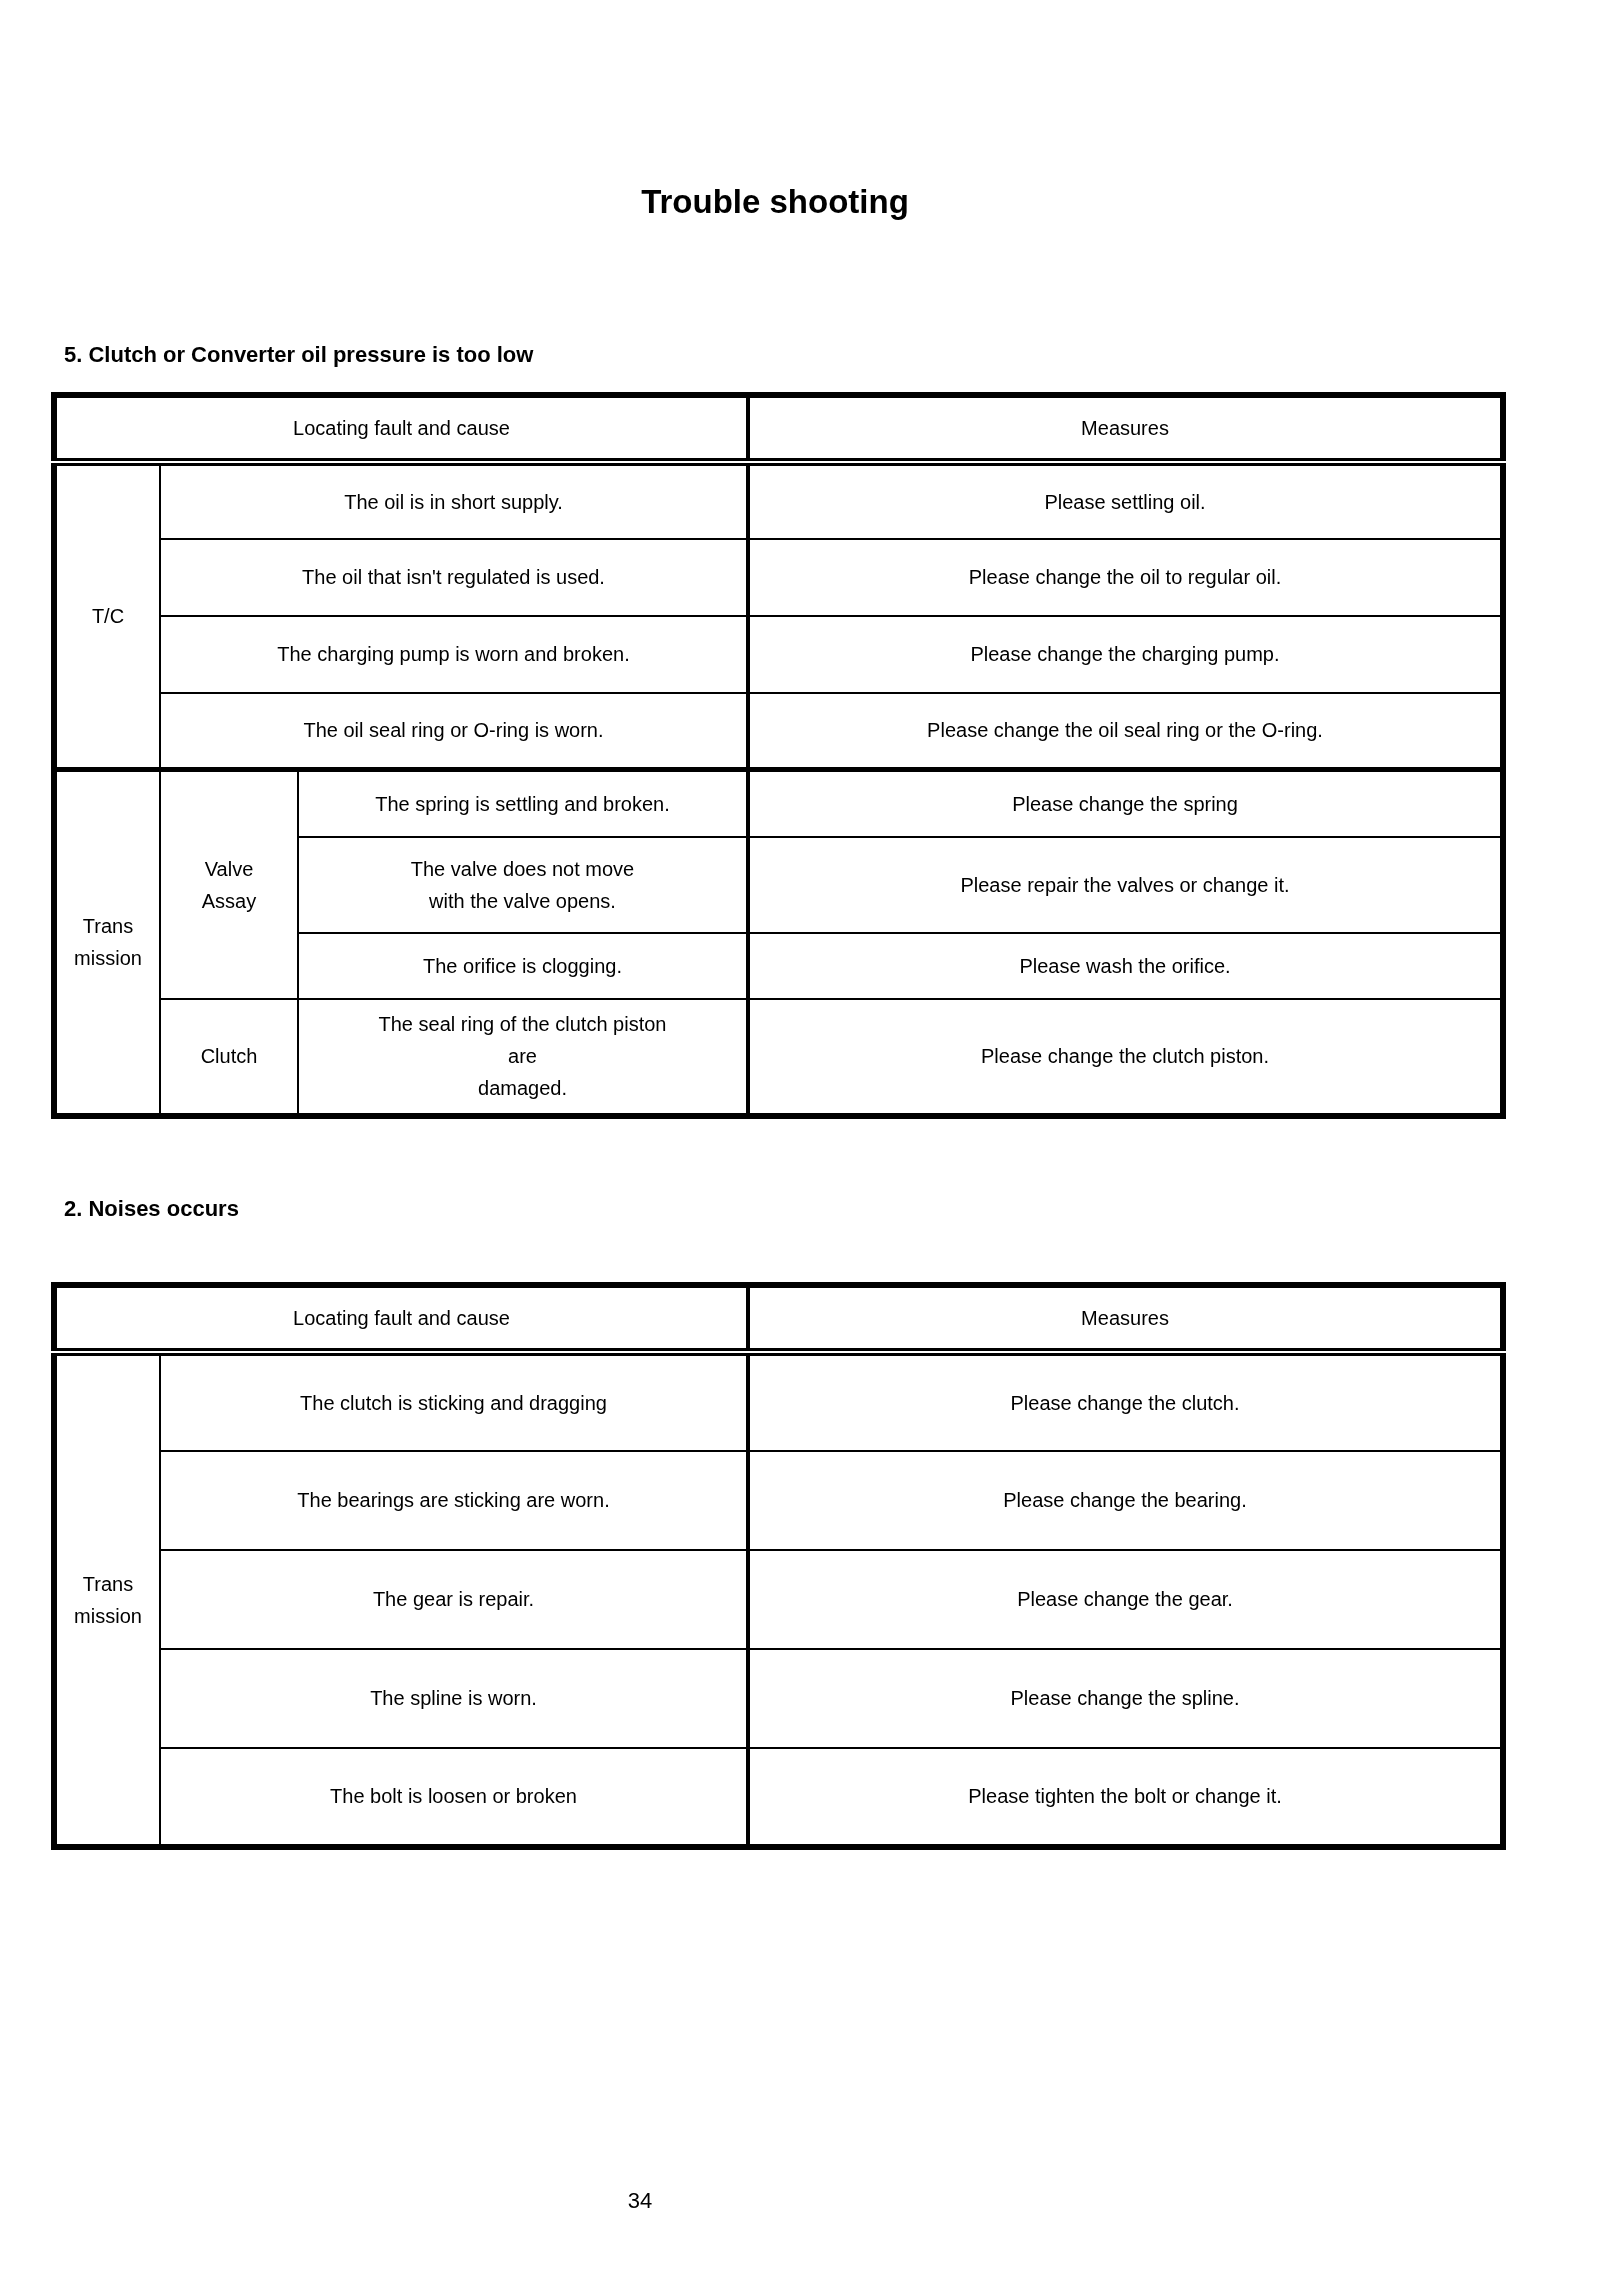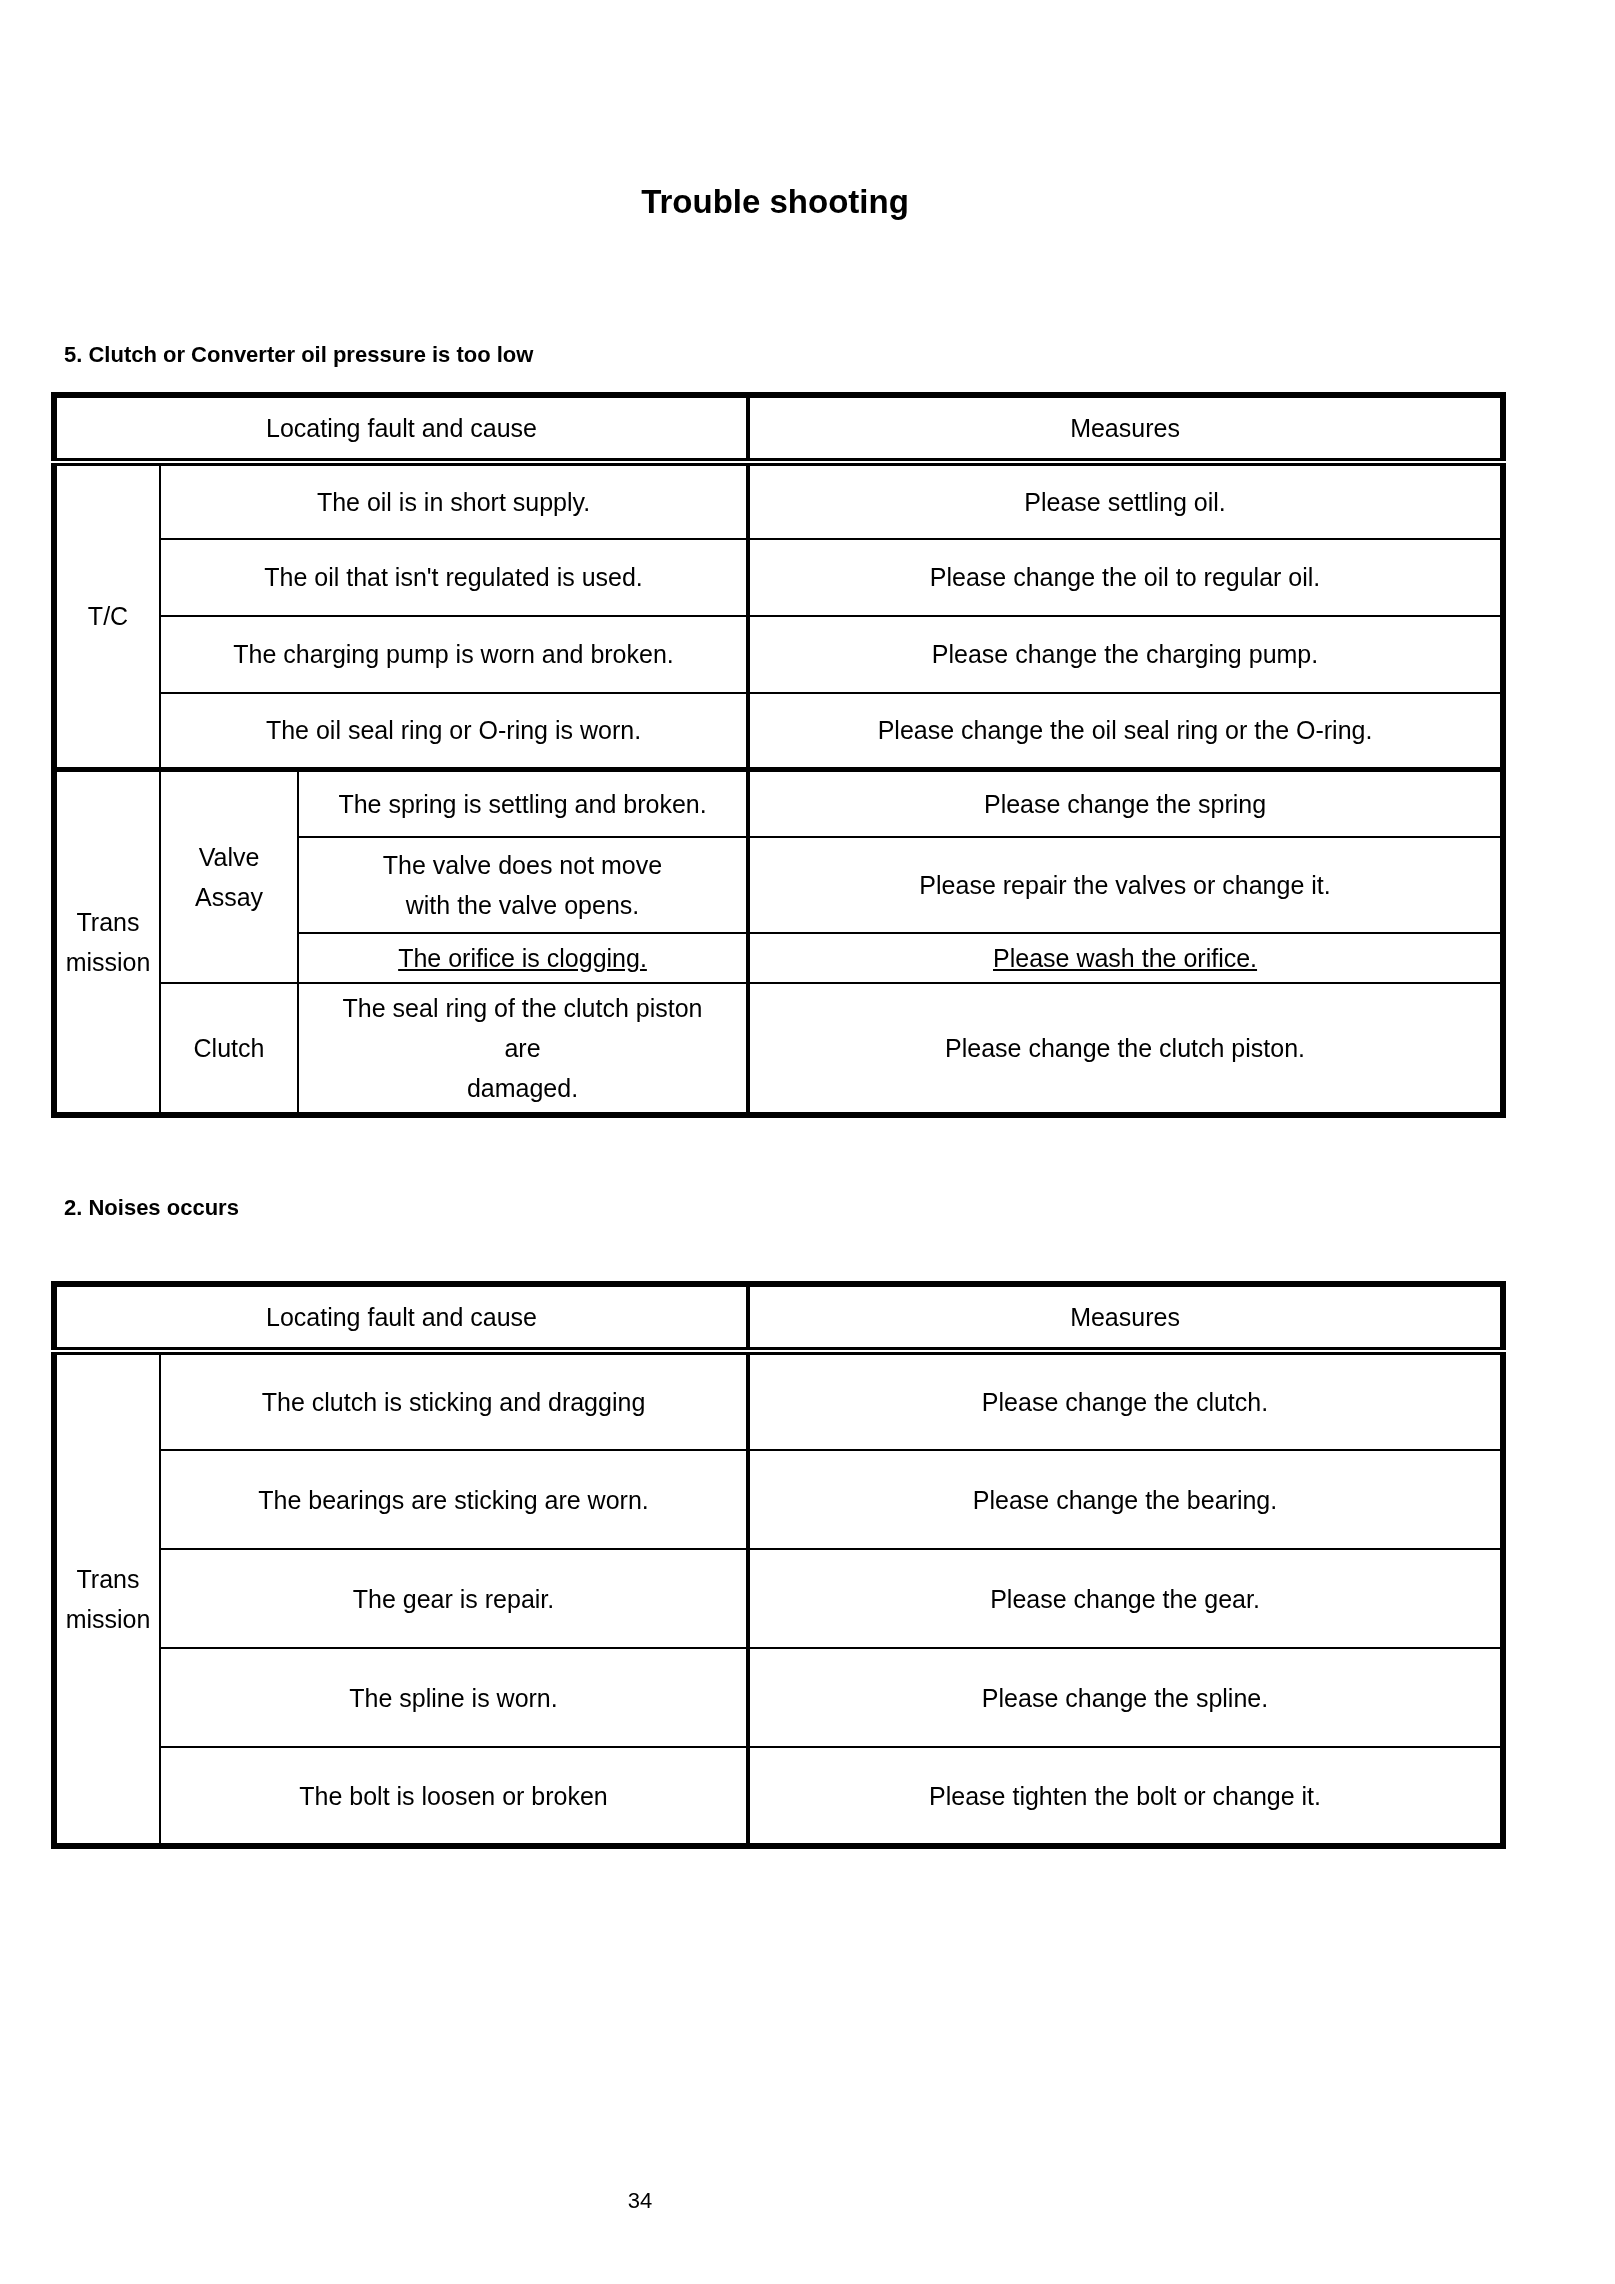--- a/index.html
+++ b/index.html
@@ -41,21 +41,21 @@
     margin-left: 51px;
     border: 6.8px solid #000;
     background: #fff;
   }
   #table1 { margin-top: 24.4px; }
   #table2 { margin-top: 61px; }
 
   .ts-table th,
   .ts-table td {
     border: 2.7px solid #000;
-    font-size: 25px;
+    font-size: 20px;
     line-height: 1.6;
     vertical-align: middle;
     font-weight: 400;
     overflow: hidden;
   }
   .ts-table th {
     height: 58px;
     text-align: center;
     border-bottom: 8.1px double #000;
   }
@@ -73,21 +73,21 @@
     text-align: center;
     padding: 0 2.7px;
     white-space: pre-line;
   }
   tr.section-divider > td { border-top: 5.4px solid #000; }
 
   
   #table1 tr.r-tc      { height: 77px; }
   #table1 tr.r-spring  { height: 67px;  }
   #table1 tr.r-valve   { height: 96px; }
-  #table1 tr.r-orifice { height: 49px; text-decoration: underline;  }
+  #table1 tr.r-orifice { height: 66px;  }
   #table1 tr.r-clutch  { height: 117px; }
   #table2 tr.r-noise   { height: 99px; }
 
   .page-number {
     position: absolute;
     top: 2188px;
     left: 0;
     width: 1280px;
     text-align: center;
     font-size: 22px;

